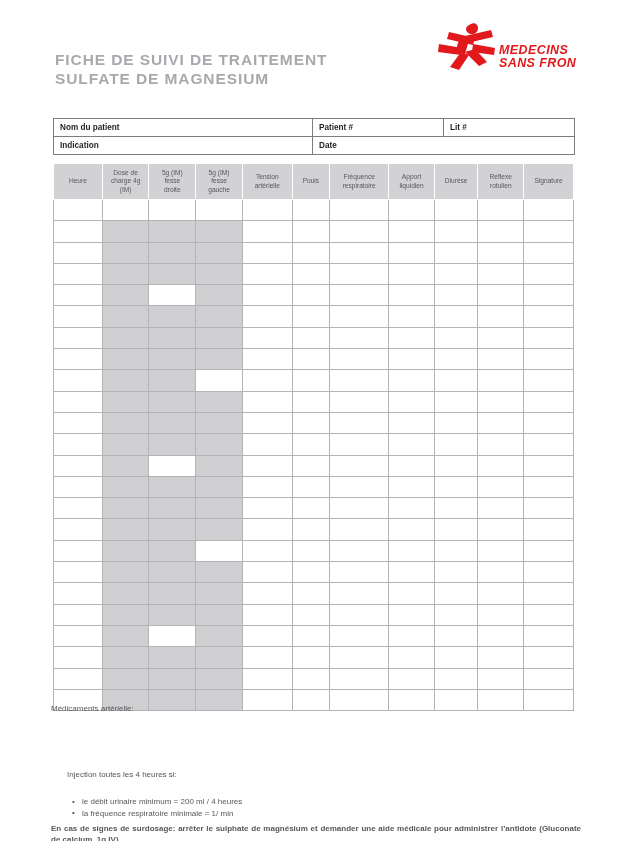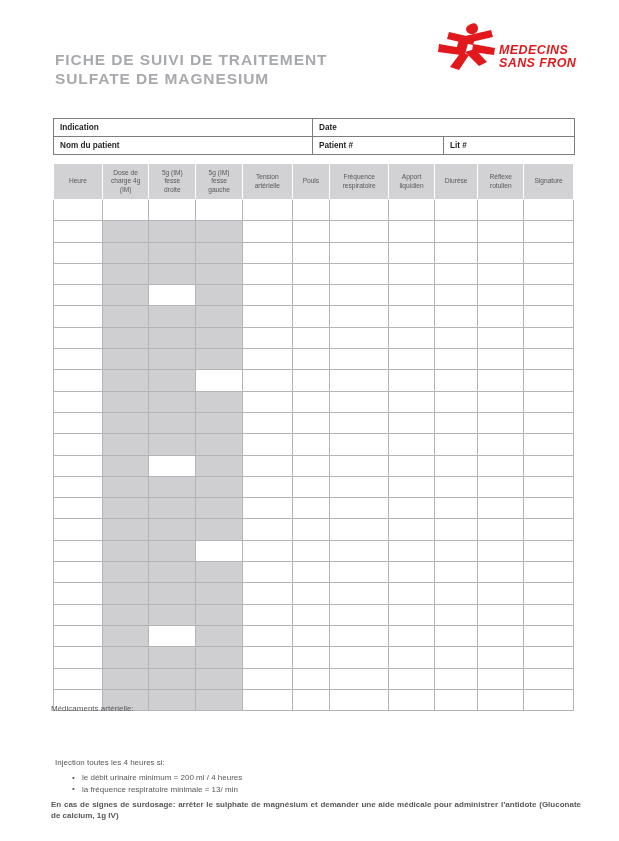--- a/index.html
+++ b/index.html
@@ -108,21 +108,21 @@
     width: 530px;
     font-size: 8px;
     color: #58585b;
     line-height: 11px;
   }
   .meds-line {
     font-size: 8px;
     margin: 0;
   }
   .inj-intro {
-    margin: 4px;
+    margin: 16px;
     padding-top: 39px;
     font-size: 8px;
   }
   .bullets {
     margin: 2px 0 0 0;
     padding-left: 22px;
     list-style: none;
   }
   .bullets li {
     position: relative;
@@ -176,27 +176,27 @@
   </div>
 
   <table class="info-table">
     <colgroup>
       <col style="width:259px">
       <col style="width:131px">
       <col style="width:131px">
     </colgroup>
     <tbody>
       <tr>
-        <td>Indication</td>
-        <td colspan="2">Date</td>
-      </tr>
-      <tr>
         <td>Nom du patient</td>
         <td>Patient #</td>
         <td>Lit #</td>
+      </tr>
+      <tr>
+        <td>Indication</td>
+        <td colspan="2">Date</td>
       </tr>
     </tbody>
   </table>
 
   <table class="grid">
     <colgroup>
         <col style="width: 47px;">
         <col style="width: 45px;">
         <col style="width: 45px;">
         <col style="width: 45px;">
@@ -569,18 +569,18 @@
           <td></td>
         </tr>
       </tbody>
   </table>
 
   <div class="footer">
     <p class="meds-line">Médicaments artérielle:</p>
     <p class="inj-intro">Injection toutes les 4 heures si:</p>
     <ul class="bullets">
         <li>le débit urinaire minimum = 200 ml / 4 heures</li>
-        <li>la fréquence respiratoire minimale = 13/ min</li>
+        <li>la fréquence respiratoire minimale = 1/ min</li>
       </ul>
     <p class="overdose">En cas de signes de surdosage: arrêter le sulphate de magnésium et demander une aide médicale pour administrer l’antidote (Gluconate de calcium, 1g IV)</p>
   </div>
 
 </div>
 
 </body></html>

